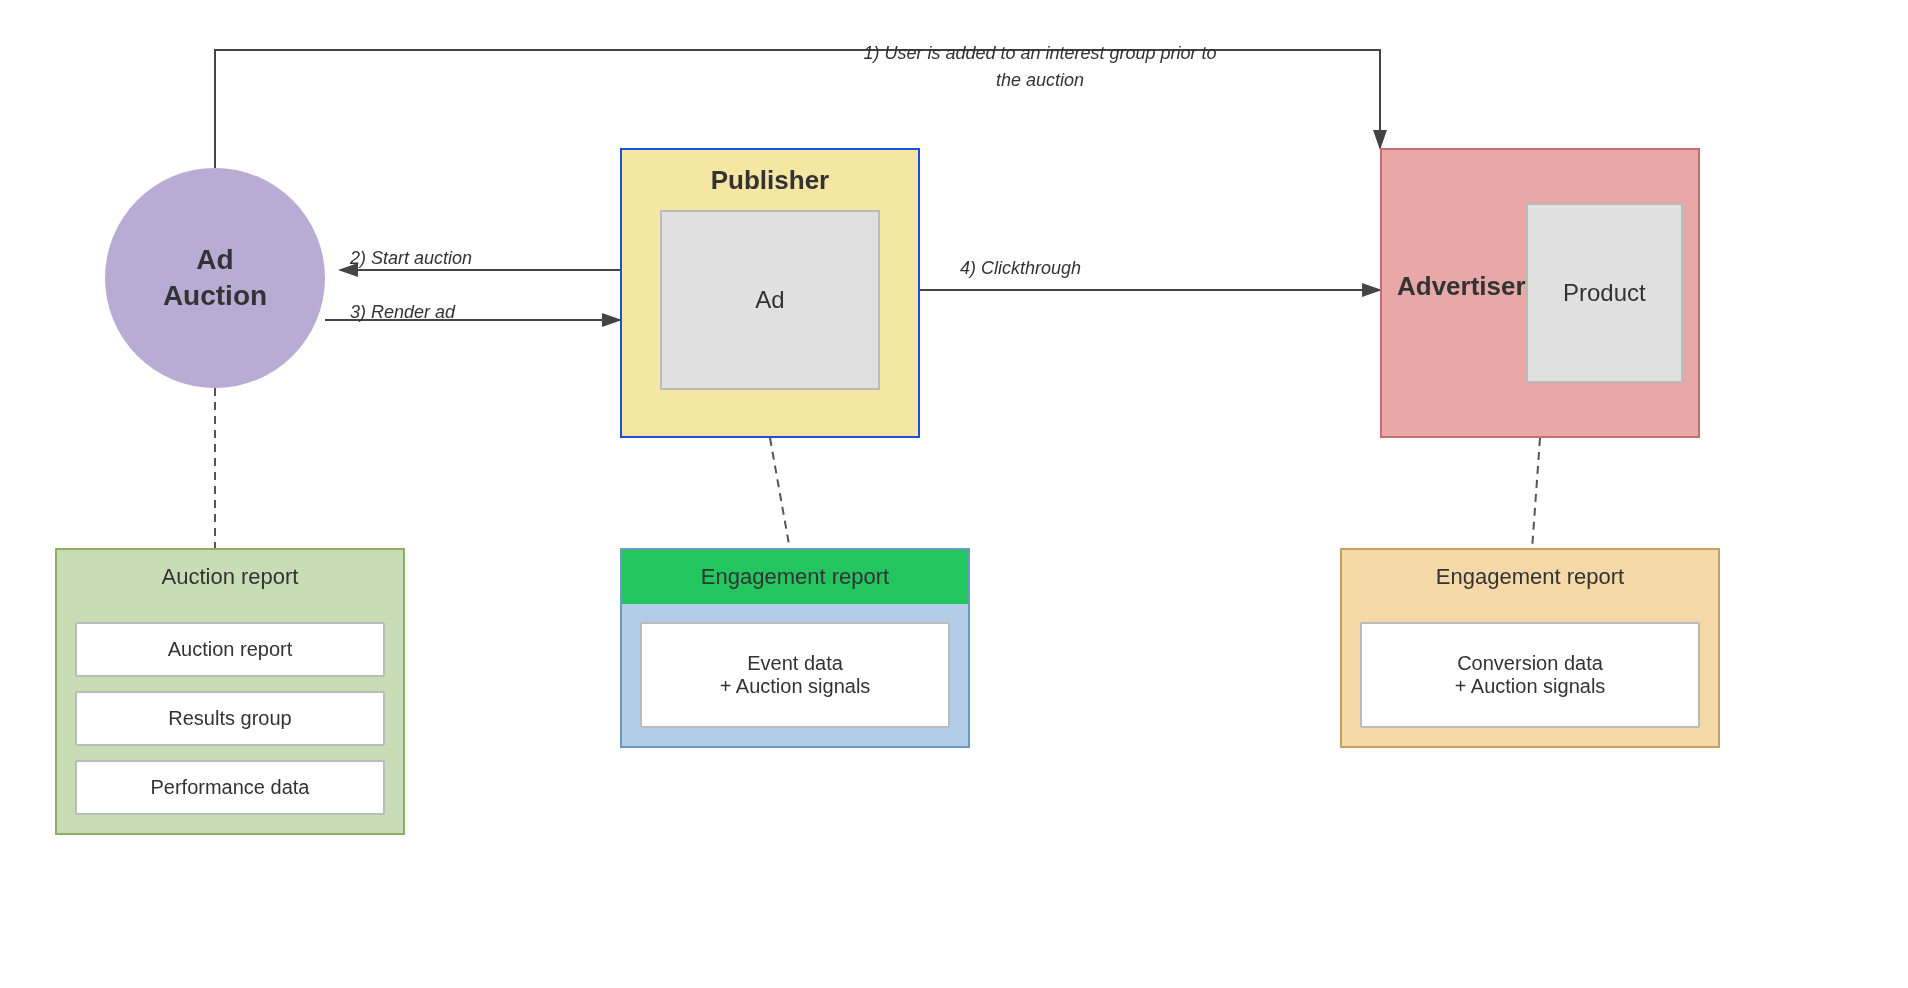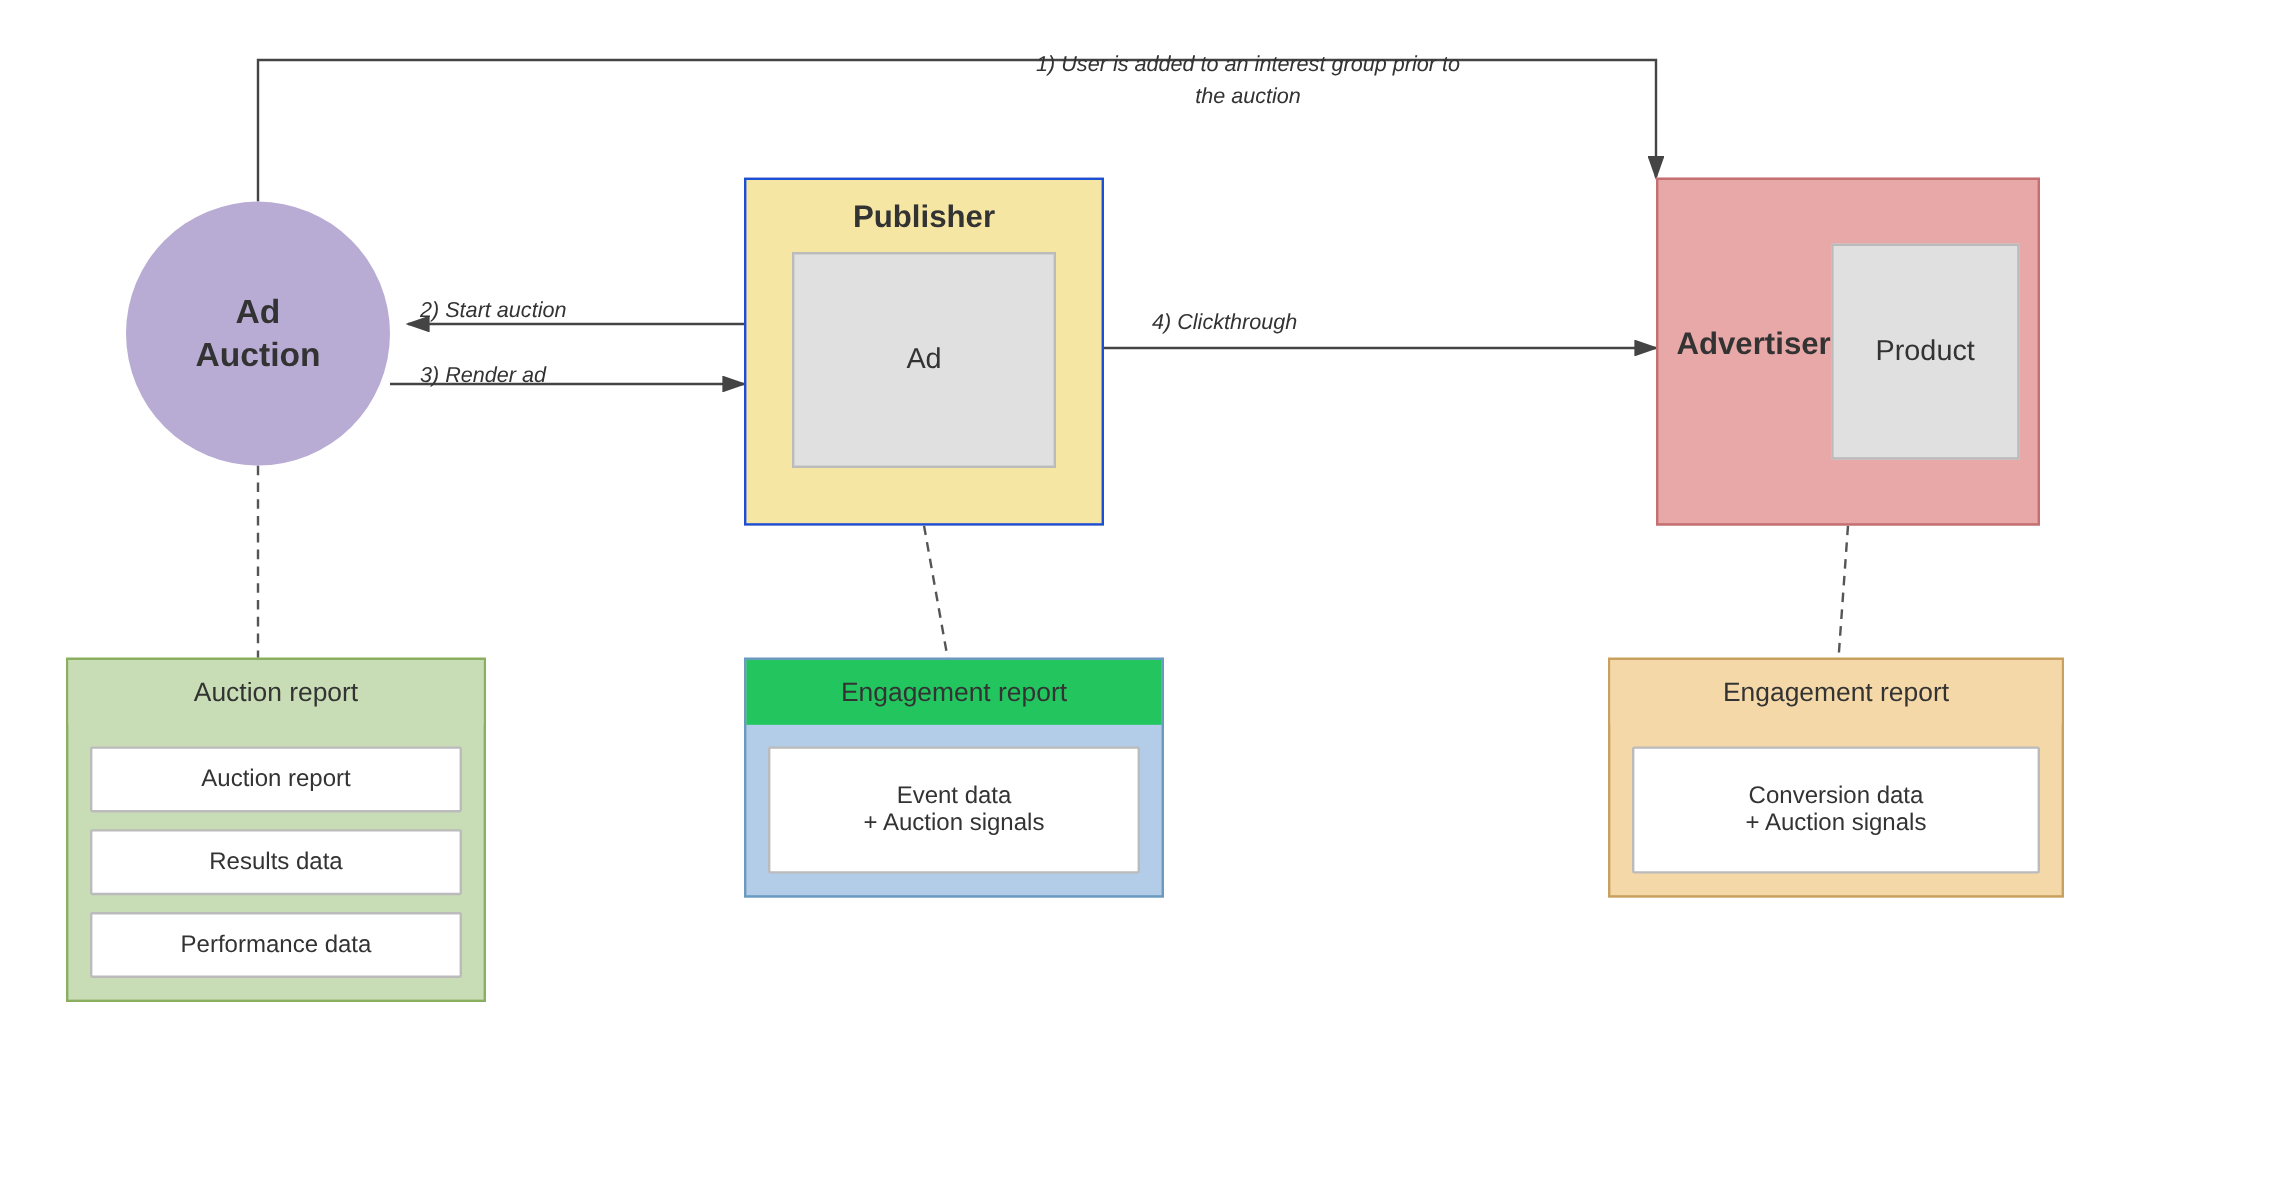--- a/index.html
+++ b/index.html
@@ -249,21 +249,21 @@
     <div class="box-title">Advertiser</div>
     <div class="inner-box">
       <span>Product</span>
     </div>
   </div>
 
   <div class="report-box auction-report">
     <div class="report-header">Auction report</div>
     <div class="report-body">
       <div class="report-item">Auction report</div>
-      <div class="report-item">Results data</div>
+      <div class="report-item">Results group</div>
       <div class="report-item">Performance data</div>
     </div>
   </div>
 
   <div class="report-box engagement-report">
     <div class="report-header">Engagement report</div>
     <div class="report-body">
       <div class="report-item" style="padding: 28px 20px;">Event data<br>+ Auction signals</div>
     </div>
   </div>

